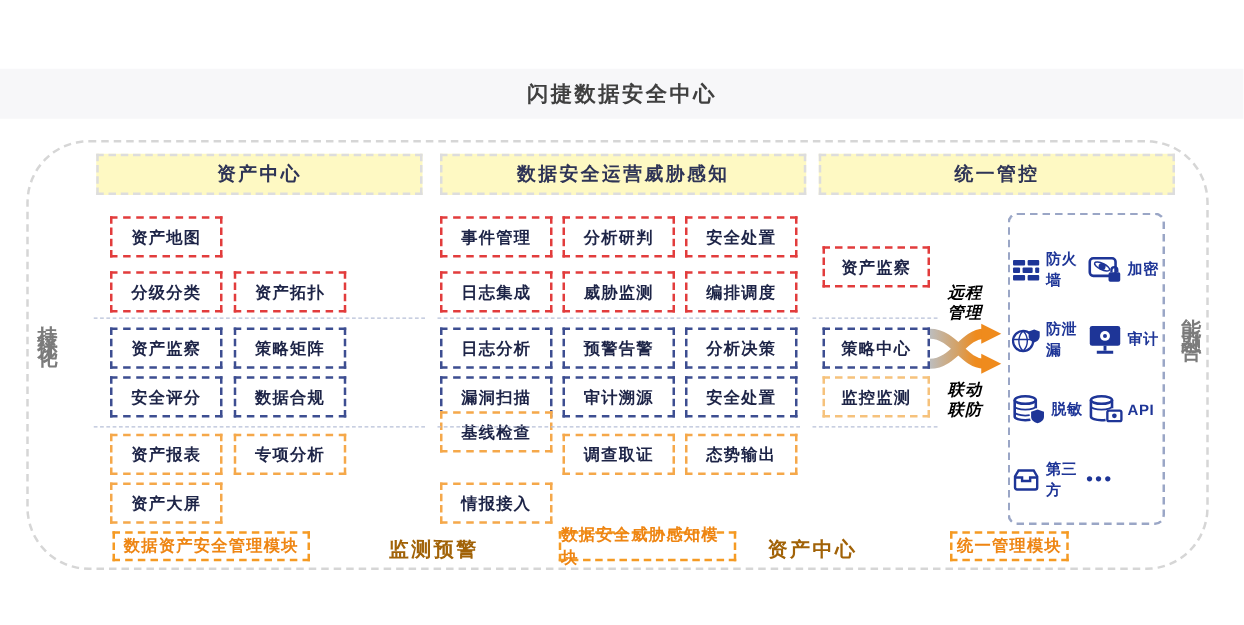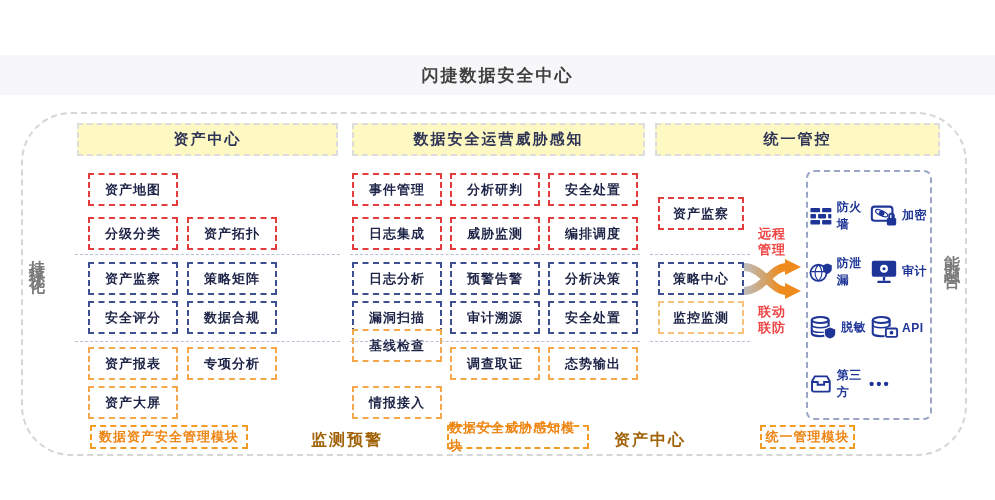--- a/index.html
+++ b/index.html
@@ -36,22 +36,22 @@
 
   .module-label { position:absolute; top:425px; height:24px; box-sizing:border-box;
                   border:2px dashed #f59a23; background:#fff; color:#ee8512; font-size:13px;
                   font-weight:bold; letter-spacing:1px; display:flex; align-items:center;
                   justify-content:center; }
 
   .phase { position:absolute; top:430px; height:20px; width:84px; text-align:center;
            font-size:16px; color:#a16207; font-weight:bold; letter-spacing:2px; }
 
   .arrow-label { position:absolute; width:50px; text-align:center; font-size:13px;
-                 line-height:16px; font-weight:bold; color:#ef4444; white-space:pre-line;
-                 letter-spacing:1px; }
+                 line-height:16px; font-weight:bold; color:#000000; white-space:pre-line;
+                 letter-spacing:1px;font-style:italic; }
   .arrows-svg { position:absolute; left:741px; top:257px; }
 
   .icon-panel { position:absolute; left:806px; top:170px; width:126px; height:250px;
                 box-sizing:border-box; border:2px dashed #9aa6c6; border-radius:8px;
                 display:grid; grid-template-columns:1fr 1fr; align-content:start;
                 padding-top:20px; row-gap:9px; }
   .icon-cell { display:flex; flex-direction:row; align-items:center; gap:3px; height:47px; }
   .icon-label { font-size:12px; font-weight:bold; color:#1e3597; letter-spacing:0.5px; }
   .more-dots { font-size:15px; font-weight:bold; color:#1e3597; letter-spacing:2px;
                line-height:30px; }

